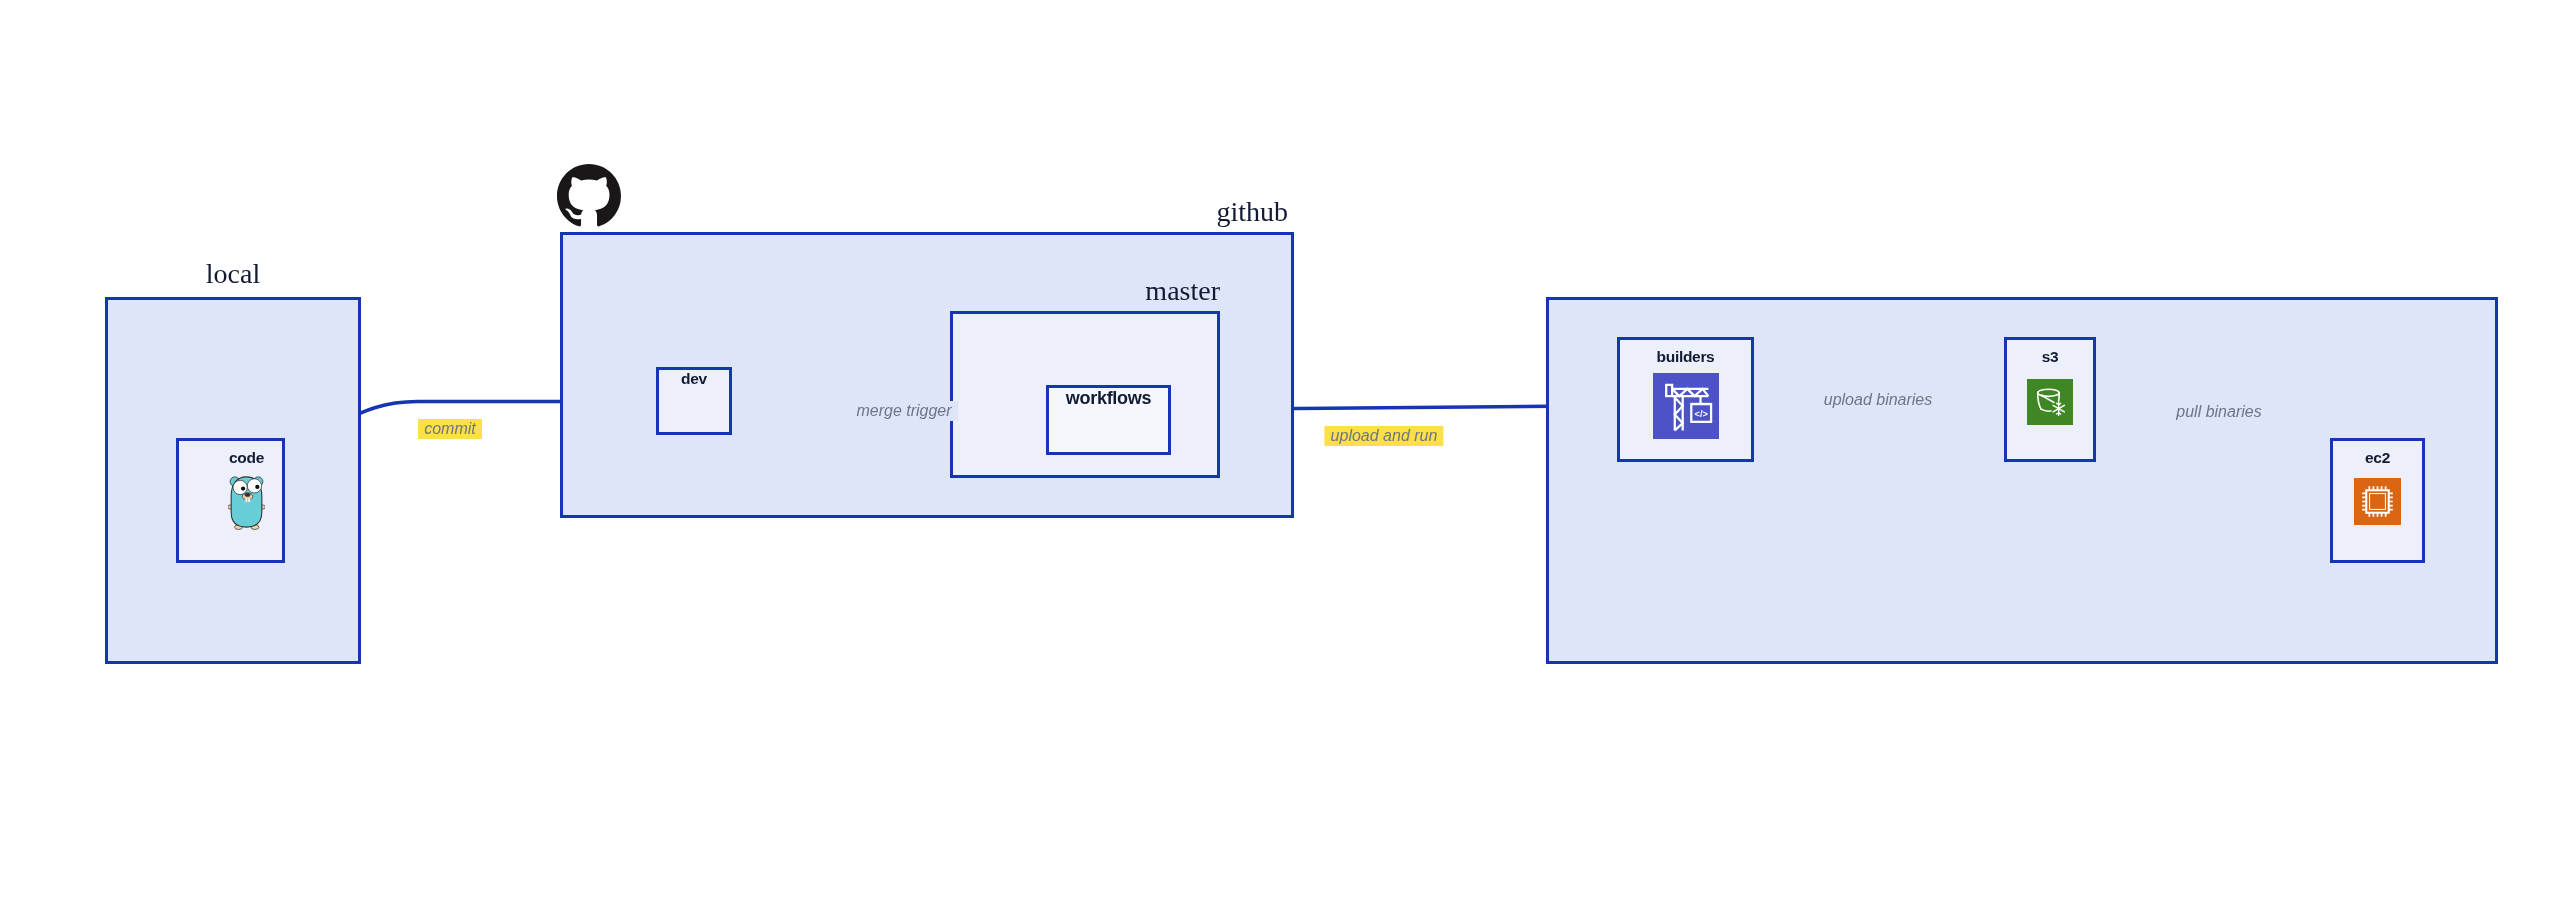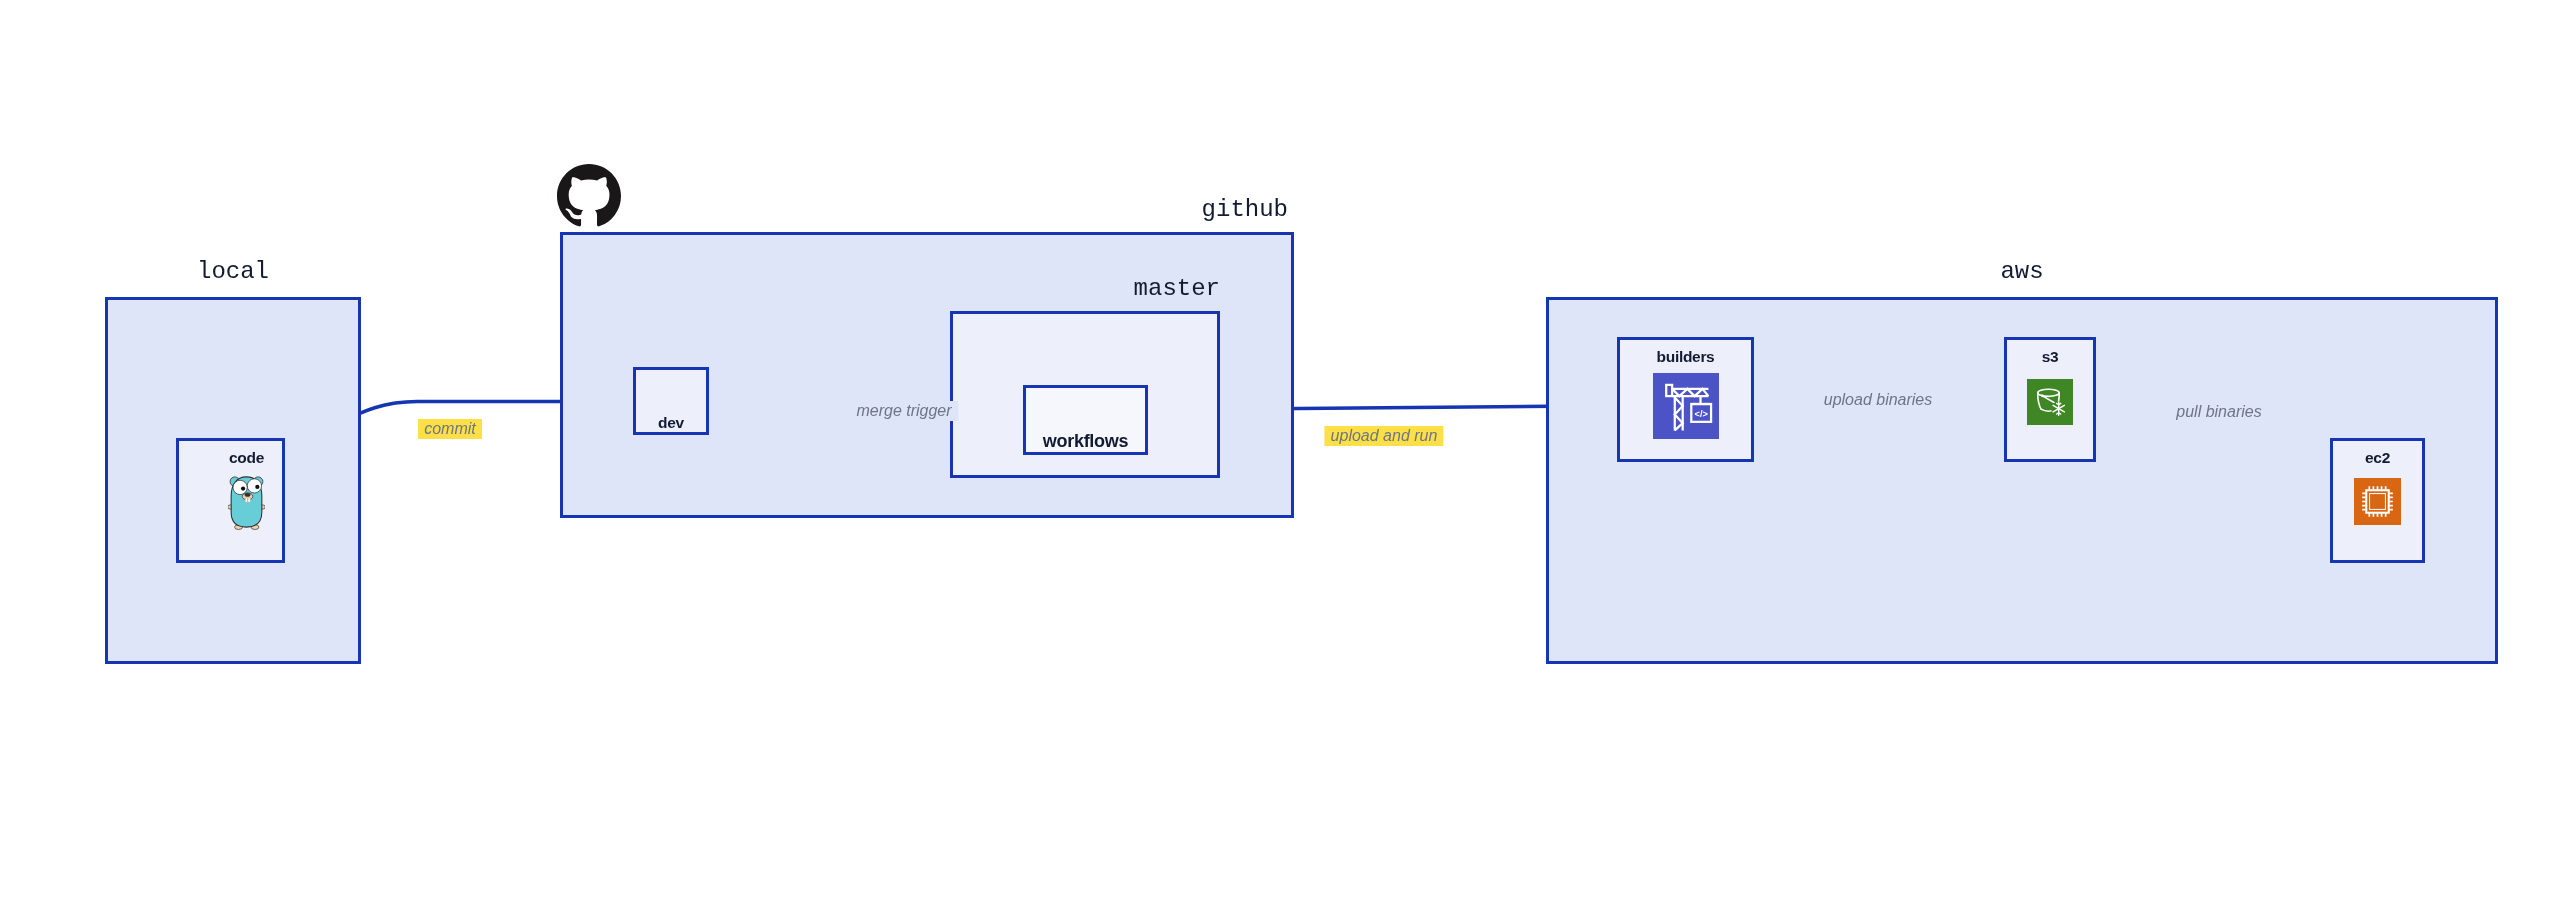--- a/index.html
+++ b/index.html
@@ -13,28 +13,28 @@
   *{margin:0;padding:0;box-sizing:border-box;}
   html,body{background:#fff;}
   body{width:2604px;height:902px;overflow:hidden;font-family:"DejaVu Sans",sans-serif;}
   .stage{position:relative;width:2604px;height:902px;background:#ffffff;}
 
   .box{position:absolute;border:3.1px solid var(--stroke);}
   .lvl1{background:var(--lvl1);}
   .lvl2{background:var(--lvl2);}
   .lvl3{background:var(--lvl3);}
 
-  .group-label{position:absolute;font-size:24px;color:var(--ink);
-    font-family:Liberation Mono, monospace;white-space:nowrap;}
+  .group-label{position:absolute;font-size:28px;color:var(--ink);
+    font-family:Liberation Serif, serif;white-space:nowrap;}
   .gl-center{text-align:center;}
 
   .node{display:flex;flex-direction:column;align-items:center;}
   .node-label{font-family:"Liberation Sans",sans-serif;font-weight:700;
     font-size:15.5px;letter-spacing:-0.3px;color:var(--ink);white-space:nowrap;}
-  .node.center{justify-content:flex-end;}
+  .node.center{justify-content:flex-start;margin-left:23px;}
   .node.top .node-label{margin-top:8.2px;}
   .node .icon-wrap{margin-top:7.2px;line-height:0;}
 
   svg.edges{position:absolute;left:0;top:0;pointer-events:none;}
 
   .edge-label{position:absolute;transform:translate(-50%,-50%);
     font-family:"Liberation Sans",sans-serif;font-style:italic;
     font-size:16px;color:var(--edge-ink);padding:1px 6.2px;white-space:nowrap;}
   .bg-white{background:#fde047;margin-top:28px;}
   .bg-lvl1{background:var(--lvl1);}
@@ -105,21 +105,20 @@
     <div class="node-label">dev</div>
   </div>
 
   <div class="group-label gl-center" style="left:950px;top:275px;width:270px;text-align:right;">master</div>
   <div class="box lvl2" style="left:950px;top:311px;width:270px;height:167px;"></div>
 
   <div class="box lvl3 node center" style="left:1023px;top:385px;width:125px;height:70px;">
     <div class="node-label" style="font-size:18px;">workflows</div>
   </div>
 
-  <div class="group-label gl-center" style="left:1546px;top:258px;width:952px;">aws</div>
   <div class="box lvl1" style="left:1546px;top:297px;width:952px;height:367px;"></div>
 
   <div class="box lvl2 node top" style="left:1617px;top:337px;width:137px;height:125px;text-align:right;">
     <div class="node-label">builders</div>
     <div class="icon-wrap">
       <svg width="66" height="66" viewBox="0 0 100 100">
         <rect x="0" y="0" width="100" height="100" fill="#4b53c6"></rect>
         <g stroke="#ffffff" stroke-width="3.4" fill="none">
           <rect x="20" y="18" width="9" height="17"></rect>
           <path d="M29 24 H 84"></path>

